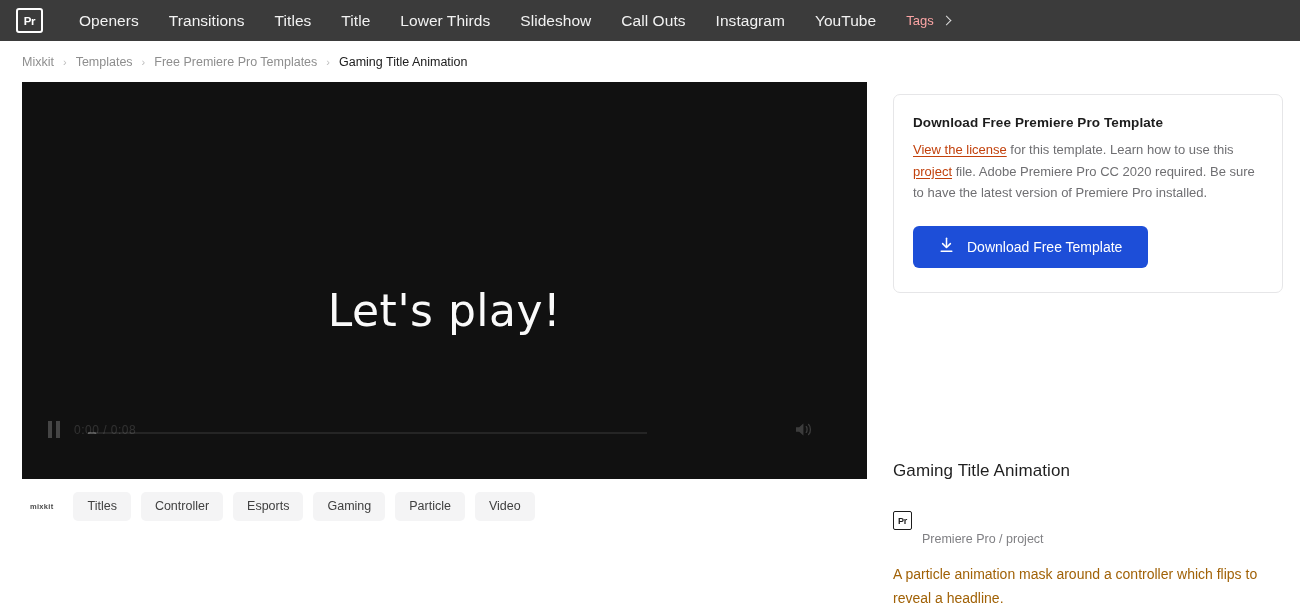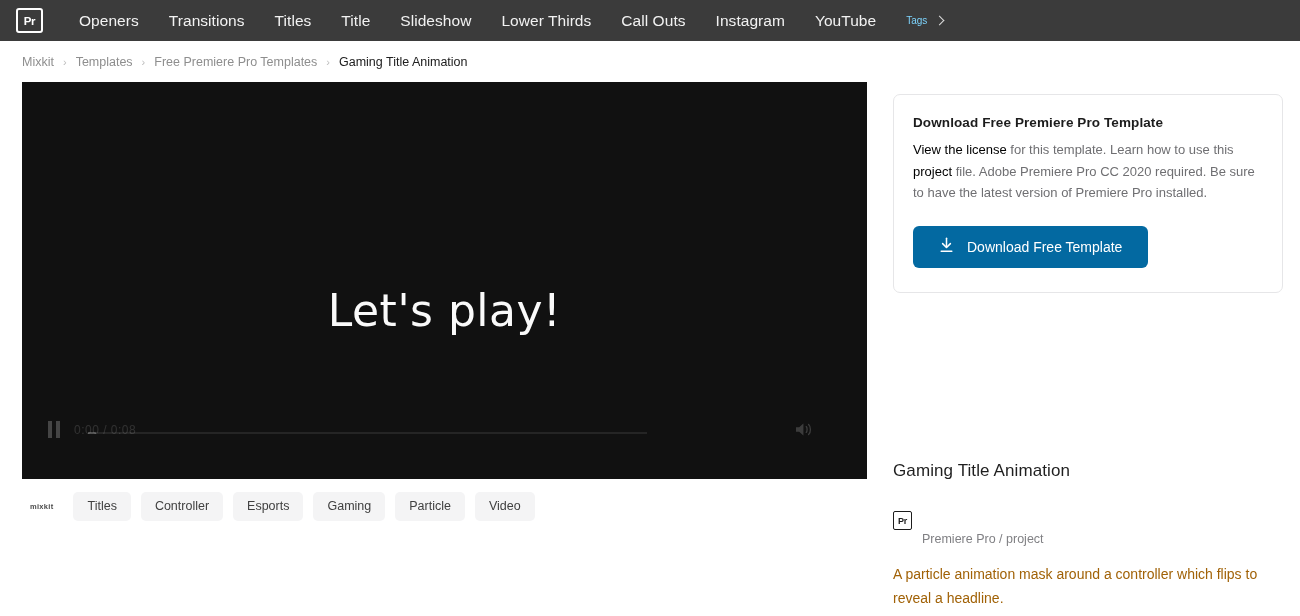--- a/index.html
+++ b/index.html
@@ -45,21 +45,21 @@
     white-space: nowrap;
     cursor: pointer;
   }
   .nav-tags {
     display: flex;
     align-items: center;
     gap: 9px;
     padding: 0 15px;
     cursor: pointer;
   }
-  .nav-tags .lbl { color: #7dd3fc; font-size: 10px; text-align: right; }
+  .nav-tags .lbl { color: #fca5a5; font-size: 13px; text-align: right; }
   .chev {
     width: 7px; height: 7px;
     border-top: 1.6px solid #dcdcdc;
     border-right: 1.6px solid #dcdcdc;
     transform: rotate(45deg);
     display: inline-block;
     position: relative;
     top: 0px;
   }
 
@@ -208,27 +208,28 @@
     color: #1c1c1c;
     letter-spacing: 0.1px;
     margin-bottom: 9px;
   }
   .dl-body {
     font-size: 13px;
     line-height: 21.5px;
     color: #6f6f72;
   }
   .dl-body a {
-    color: #000000;
+    color: #c2410c;
+    text-decoration: underline;
     text-underline-offset: 2px;
     cursor: pointer;
   }
   .dl-btn {
     margin-top: 22px;
-    background: #0369a1;
+    background: #1d4ed8;
     color: #ffffff;
     border: none;
     border-radius: 6px;
     height: 42px;
     padding: 0 26px;
     font-size: 14px;
     font-family: "Liberation Sans", sans-serif;
     display: inline-flex;
     align-items: center;
     gap: 13px;
@@ -270,22 +271,22 @@
 </style>
 </head>
 <body>
 
 <div class="navbar">
   <div class="nav-logo">Pr</div>
   <div class="nav-item">Openers</div>
   <div class="nav-item">Transitions</div>
   <div class="nav-item">Titles</div>
   <div class="nav-item">Title</div>
+  <div class="nav-item">Lower Thirds</div>
   <div class="nav-item">Slideshow</div>
-  <div class="nav-item">Lower Thirds</div>
   <div class="nav-item">Call Outs</div>
   <div class="nav-item">Instagram</div>
   <div class="nav-item">YouTube</div>
   <div class="nav-tags">
     <span class="lbl">Tags</span>
     <span class="chev"></span>
   </div>
 </div>
 
 <div class="breadcrumb">

